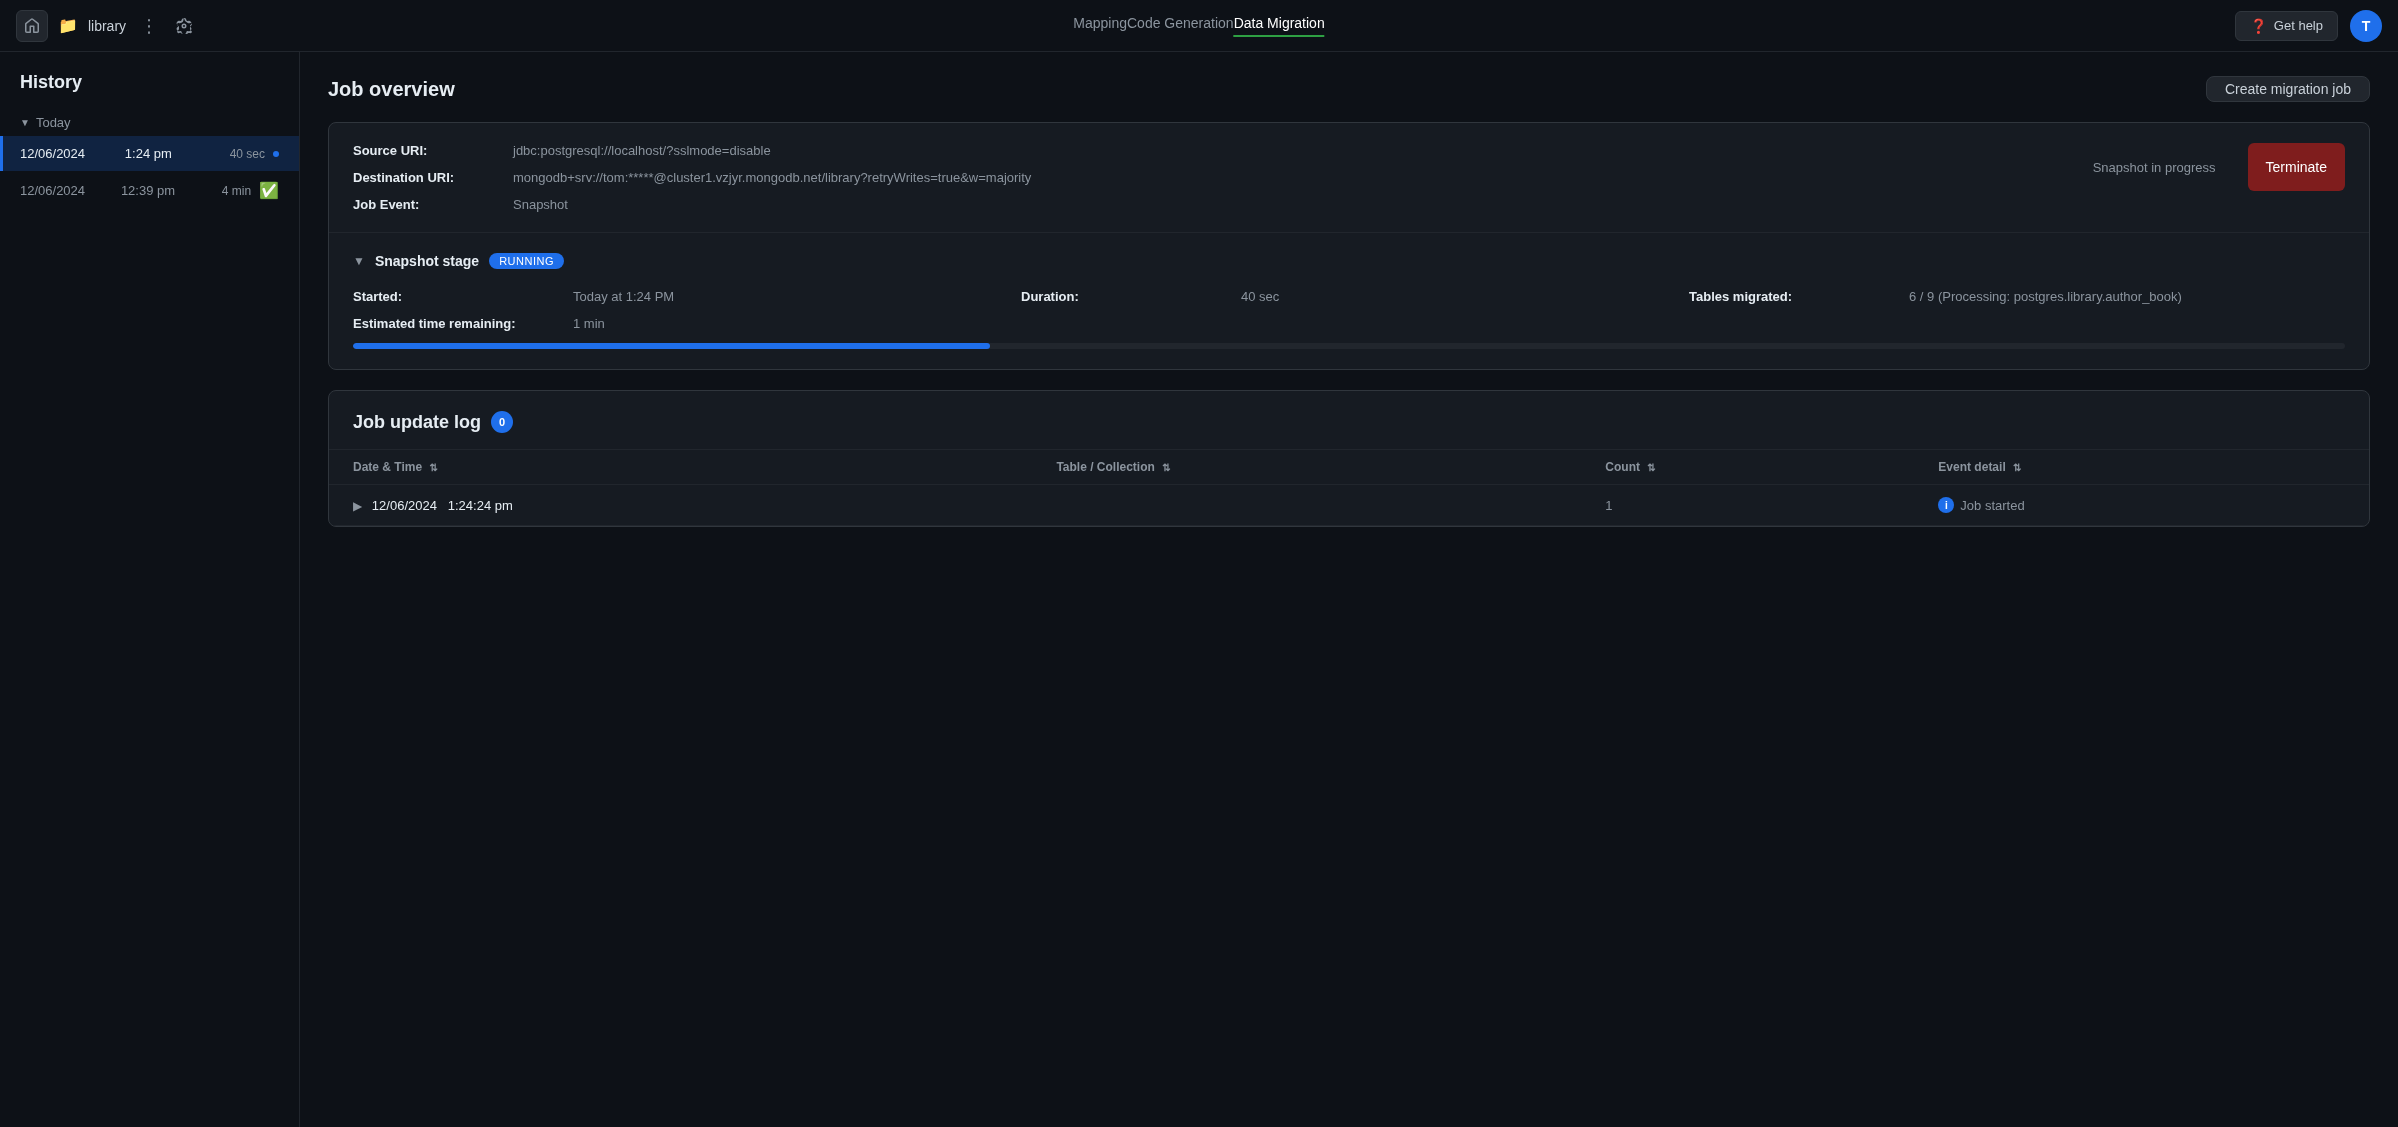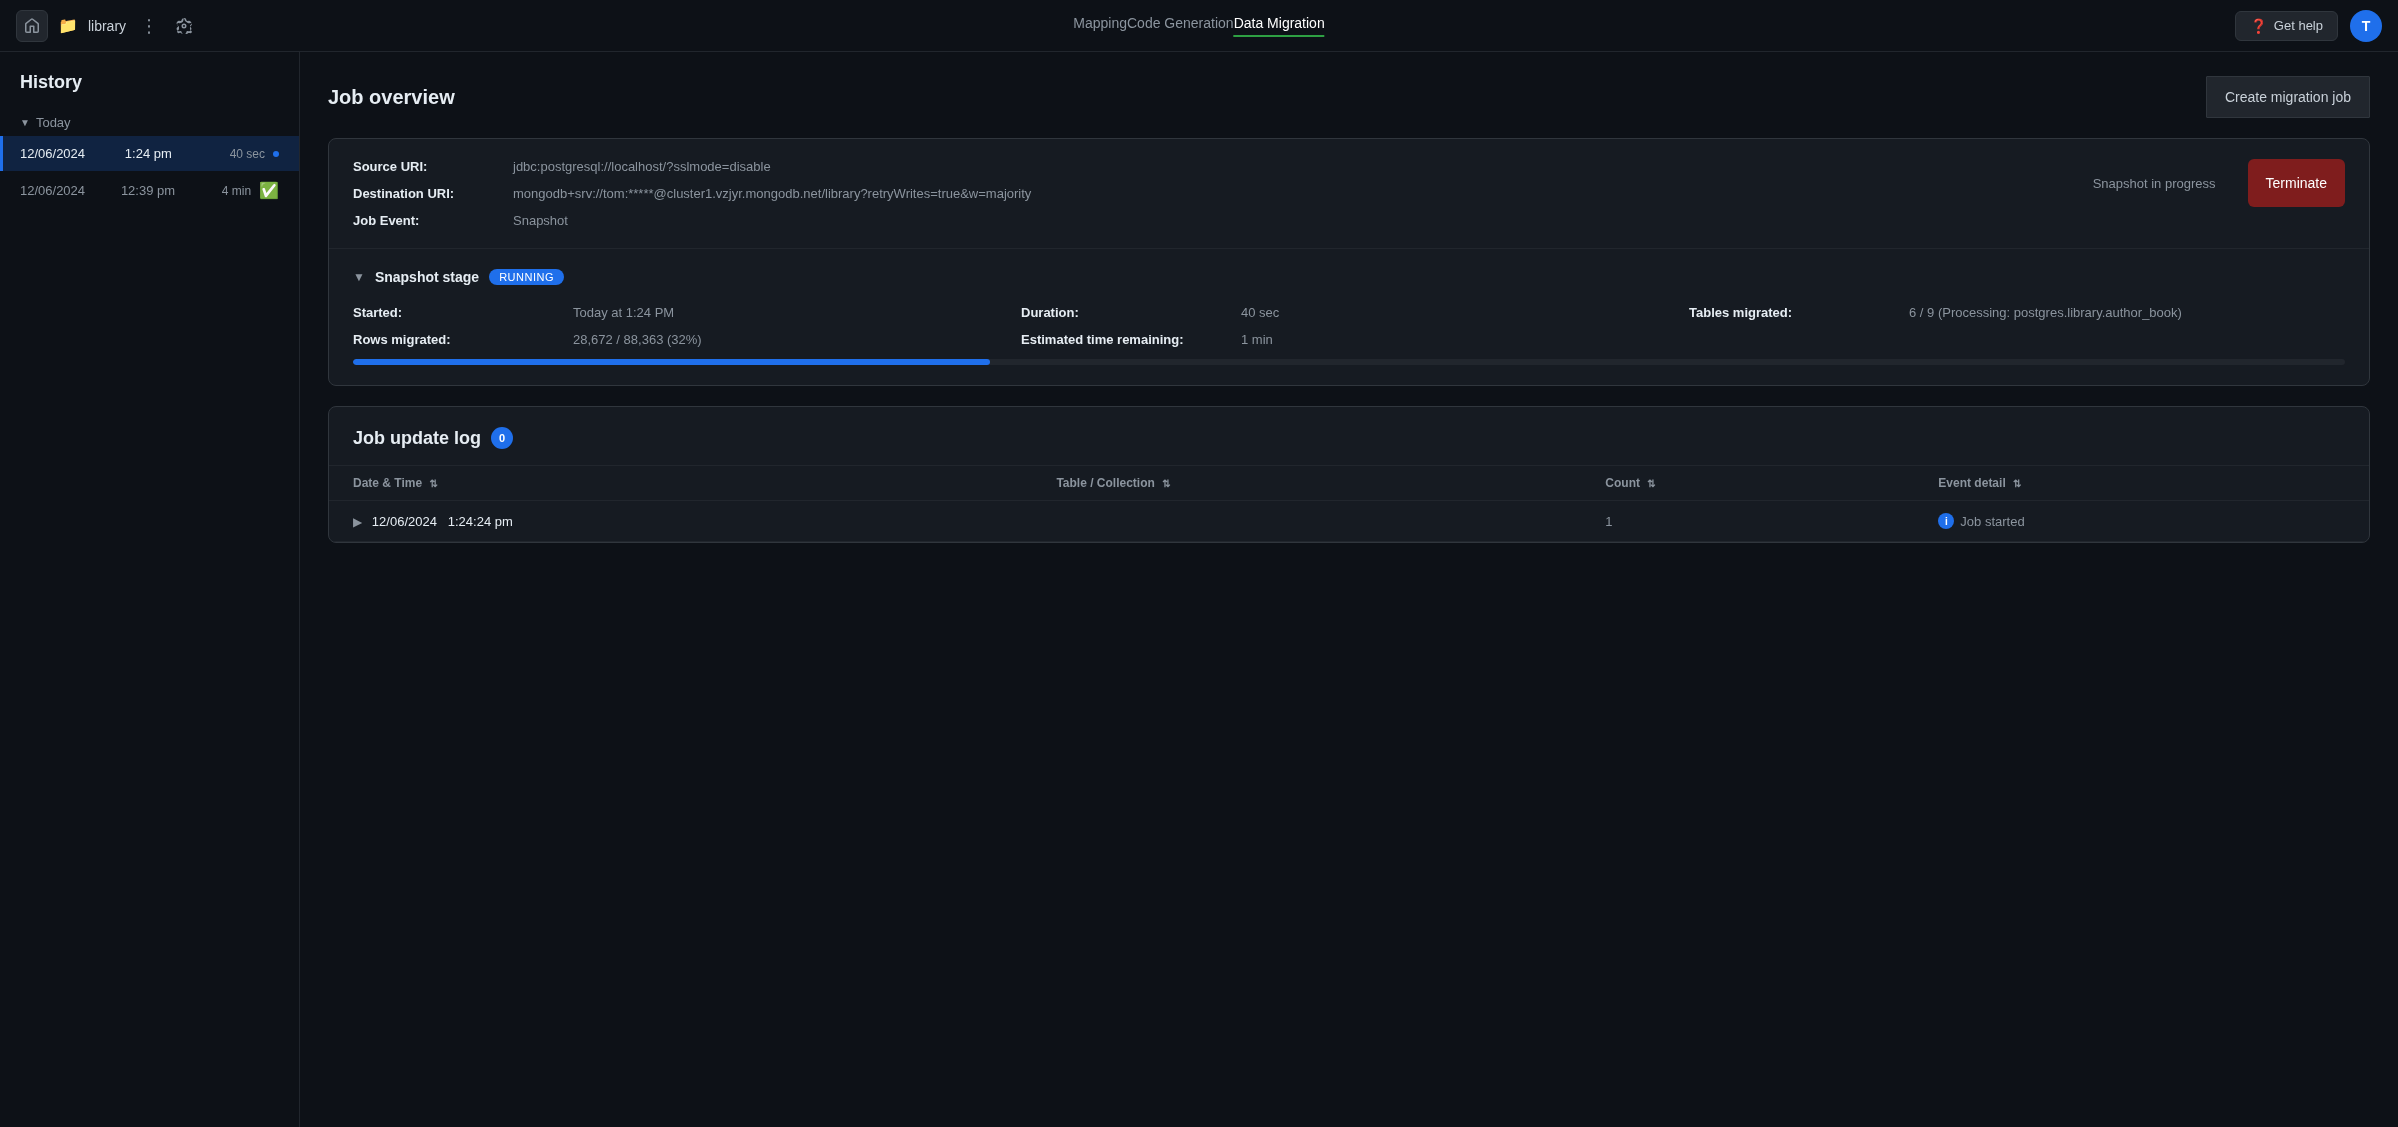--- a/index.html
+++ b/index.html
@@ -182,23 +182,23 @@
       margin-bottom: 20px;
     }
     .page-title {
       font-size: 20px;
       font-weight: 600;
       color: #e6edf3;
     }
     .create-job-btn {
       background: #21262d;
       border: 1px solid #30363d;
-      border-radius: 1px;
+      border-radius: 8px;
       color: #c9d1d9;
-      padding: 12px 18px;
+      padding: 4px 18px;
       cursor: pointer;
       font-size: 14px;
       margin-left: 24px;
     }
 
     
     .job-card {
       background: #161b22;
       border: 1px solid #30363d;
       border-radius: 8px;
@@ -500,24 +500,20 @@
             <span class="stage-detail-label">Started:</span>
             <span class="stage-detail-value">Today at 1:24 PM</span>
           </div>
           <div class="stage-detail-row">
             <span class="stage-detail-label">Duration:</span>
             <span class="stage-detail-value">40 sec</span>
           </div>
           <div class="stage-detail-row">
             <span class="stage-detail-label">Tables migrated:</span>
             <span class="stage-detail-value">6 / 9 (Processing: postgres.library.author_book)</span>
-          </div>
-          <div class="stage-detail-row">
-            <span class="stage-detail-label">Rows migrated:</span>
-            <span class="stage-detail-value">28,672 / 88,363 (32%)</span>
           </div>
           <div class="stage-detail-row">
             <span class="stage-detail-label">Estimated time remaining:</span>
             <span class="stage-detail-value">1 min</span>
           </div>
         </div>
 
         <div class="progress-bar-container">
           <div class="progress-bar-fill" id="progress-fill" style="width: 32%;"></div>
         </div>

